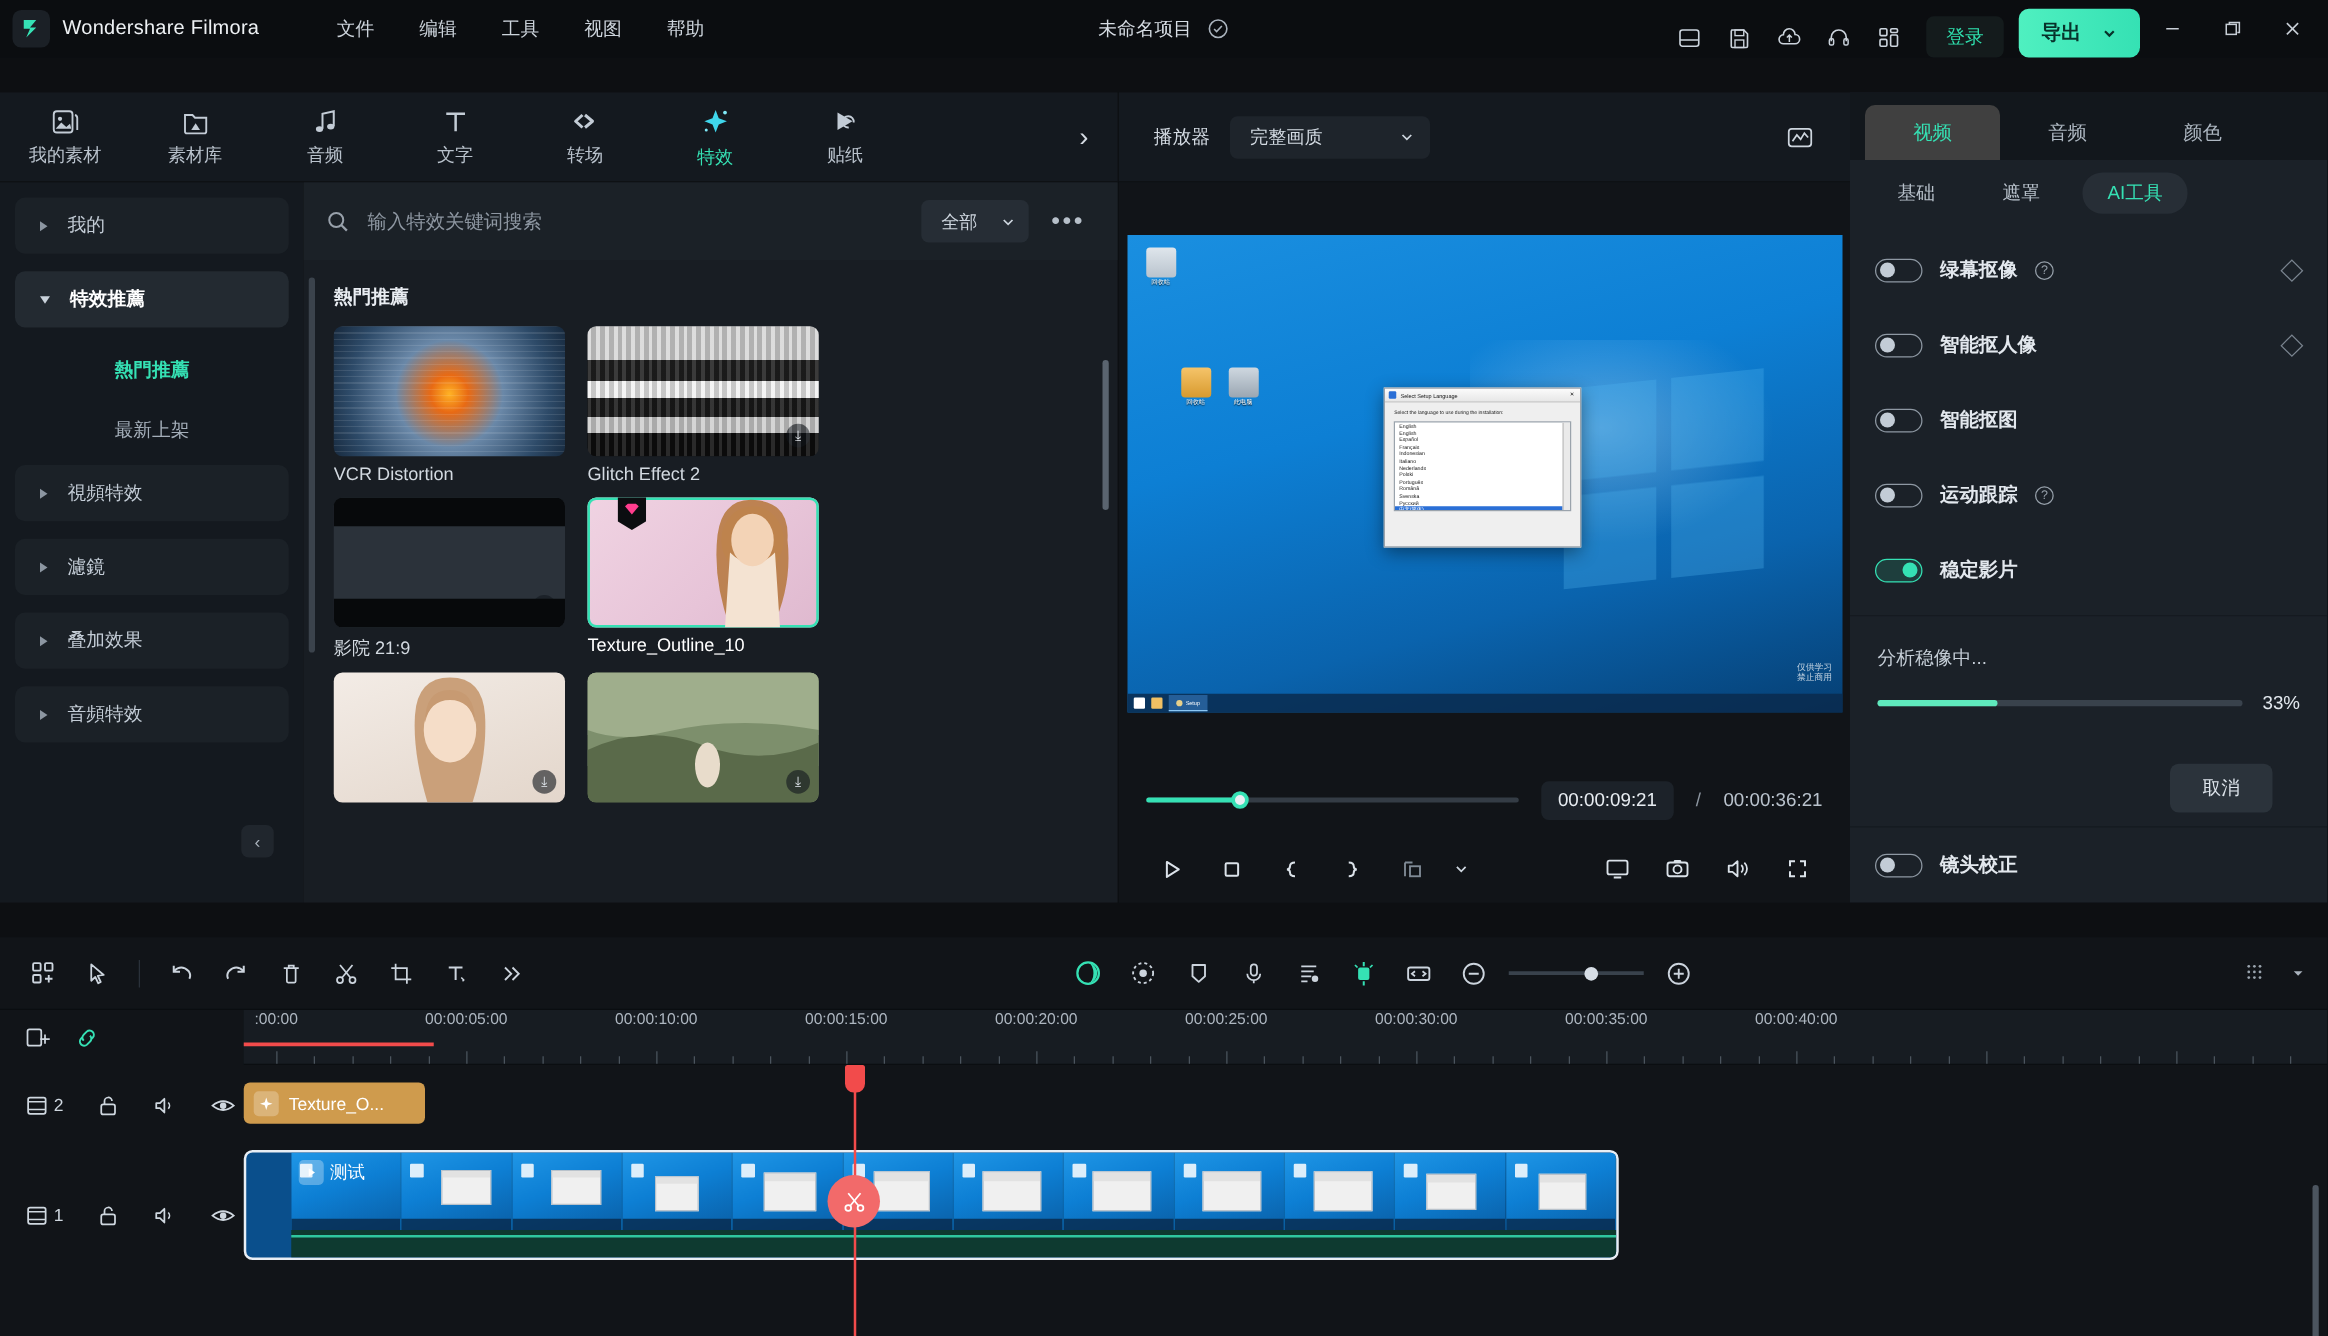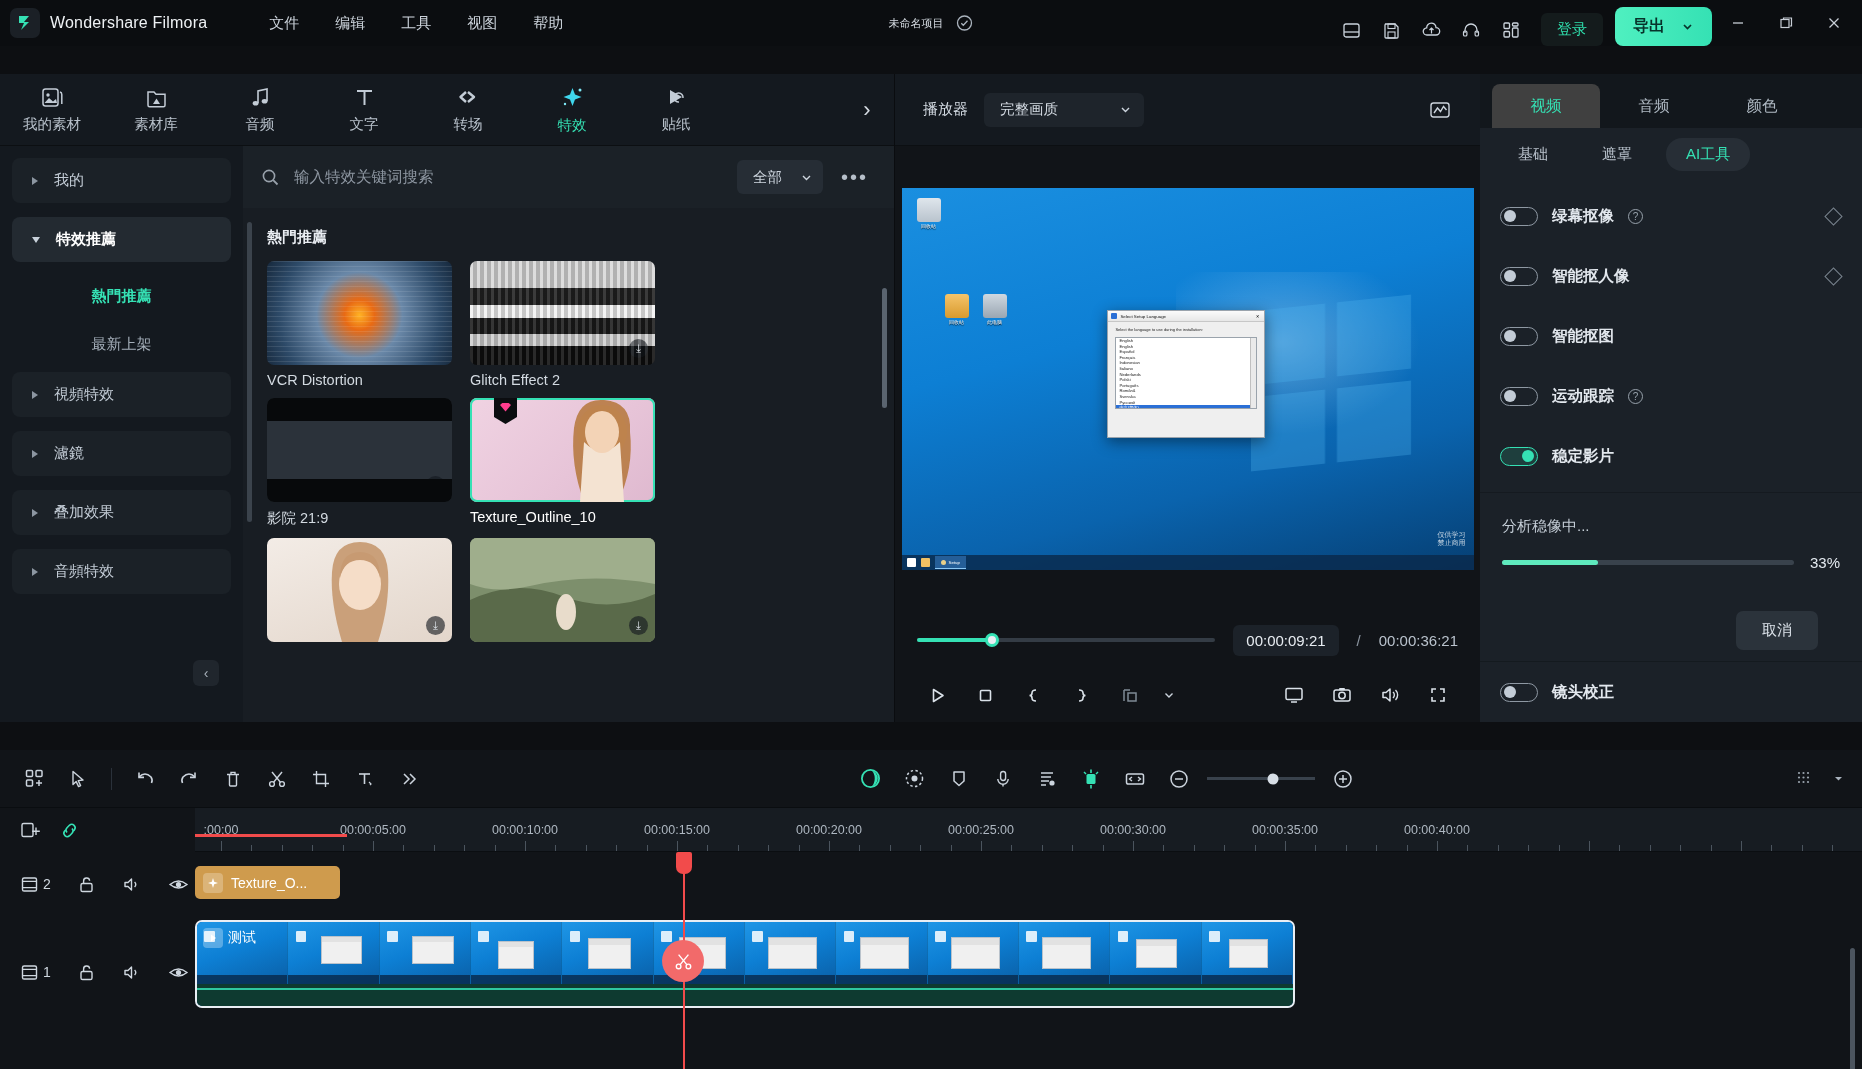--- a/index.html
+++ b/index.html
@@ -30,21 +30,21 @@
   .brand { font-size: 16px; color: #eef1f4; letter-spacing: .2px; margin-right: 44px; white-space: nowrap;}
   .menu { display: flex; gap: 0px; }
   .menu-item {
     font-size: 15px; color: #ccd3db; padding: 6px 18px; border-radius: 5px; cursor: default;
     white-space: nowrap;
   }
   .title-center {
     position: absolute; left: 50%; transform: translateX(-50%);
     display: flex; align-items: center; gap: 12px;
   }
-  .proj-name { font-size: 11px; color: #d6dce3; white-space: nowrap; }
+  .proj-name { font-size: 15px; color: #d6dce3; white-space: nowrap; }
   .title-right {
     margin-left: auto; display: flex; align-items: flex-end; gap: 4px;
   }
   .ticon {
     width: 36px; height: 32px; display: flex; align-items: center; justify-content: center;
     border-radius: 5px; cursor: default;
   }
   .login-btn {
     background: #141b1c; color: #2fe0ae; font-size: 15px;
     padding: 7px 16px; border-radius: 6px; margin: 0 8px; white-space: nowrap;
@@ -265,39 +265,39 @@
   .tb-group-c { margin-left: auto; margin-right: auto; display: flex; align-items: center; gap: 4px; }
   .zoomrow { display: flex; align-items: center; gap: 0; }
   .zline { width: 108px; height: 3px; background: #39424c; position: relative; margin: 0 8px; }
   .zknob { position: absolute; left: 62%; top: 50%; transform: translate(-50%,-50%); width: 11px; height: 11px;
     border-radius: 50%; background: #d7dee6; }
 
   .tl-ruler-row { height: 44px; flex: 0 0 44px; display: flex; align-items: stretch; }
   .tl-left-tools { width: 195px; flex: 0 0 195px; display: flex; align-items: center; gap: 18px; padding-left: 20px; }
   .ruler { flex: 1 1 auto; position: relative; background: #171c22; border-bottom: 1px solid #0b0e11;}
   .ruler .tick { position: absolute; bottom: 0; width: 1px; background: #4b545e; }
-  .ruler .tlabel { position: absolute; bottom: 14px; font-size: 12.5px; color: #aeb7c1; transform: translateX(-50%); white-space: nowrap;}
+  .ruler .tlabel { position: absolute; bottom: 29px; font-size: 12.5px; color: #aeb7c1; transform: translateX(-50%); white-space: nowrap;}
   .ruler .redbar { position: absolute; left: 0; top: 26px; height: 3px; background: #f24b4b; }
 
   .tracks { flex: 1 1 auto; position: relative; display: flex; flex-direction: column; overflow: hidden; }
   .track { display: flex; align-items: center; }
   .trk-head { width: 195px; flex: 0 0 195px; display: flex; align-items: center; gap: 26px; padding-left: 20px; color: #cfd7df;}
   .trk-num { display: flex; align-items: center; gap: 2px; font-size: 14px; }
   .trk-body { flex: 1 1 auto; position: relative; height: 100%; }
   .clip-fx {
     position: absolute; left: 0; top: 14px; height: 33px; width: 145px; border-radius: 5px;
     background: #cf9b4d; display: flex; align-items: center; gap: 8px; padding-left: 8px;
     color: #fff; font-size: 14px; white-space: nowrap; overflow: hidden;
   }
   .fx-badge { width: 20px; height: 20px; border-radius: 4px; background: rgba(255,255,255,.25);
     display: flex; align-items: center; justify-content: center; font-size: 11px; flex: 0 0 20px;}
   .clip-video {
     position: absolute; left: 0; top: 4px; height: 88px; width: 1100px;
     border: 2px solid #e9eef4; border-radius: 7px; overflow: hidden; background: #0a4f8c;
-    display: flex; flex-direction: column;
+    display: flex; flex-direction: column; padding-left: 36px;
   }
   .cv-frames { flex: 1 1 auto; display: flex; overflow: hidden; }
   .frame { flex: 1 1 0; height: 100%; position: relative; overflow: hidden;
     background: linear-gradient(160deg,#1f96e6 0%, #0d7fd4 45%, #0a5fa6 100%); border-right: 1px solid rgba(0,0,0,.18);}
   .frame .mini-win { position: absolute; left: 36%; top: 22%; width: 46%; height: 46%; background: #f0f0f0;
     border: 1px solid #b9c2cb; }
   .frame .mini-win:before { content:""; position:absolute; left:0; right:0; top:0; height:22%; background:#e2e2e2; }
   .frame .mini-ic { position: absolute; left: 8%; top: 14%; width: 12%; height: 18%; background: rgba(255,255,255,.85); border-radius: 1px;}
   .frame .mini-tb { position: absolute; left:0; right:0; bottom:0; height: 14%; background: rgba(8,40,74,.8); }
   .cv-audio { height: 22px; flex: 0 0 22px; background: #0e3a30; position: relative; }

